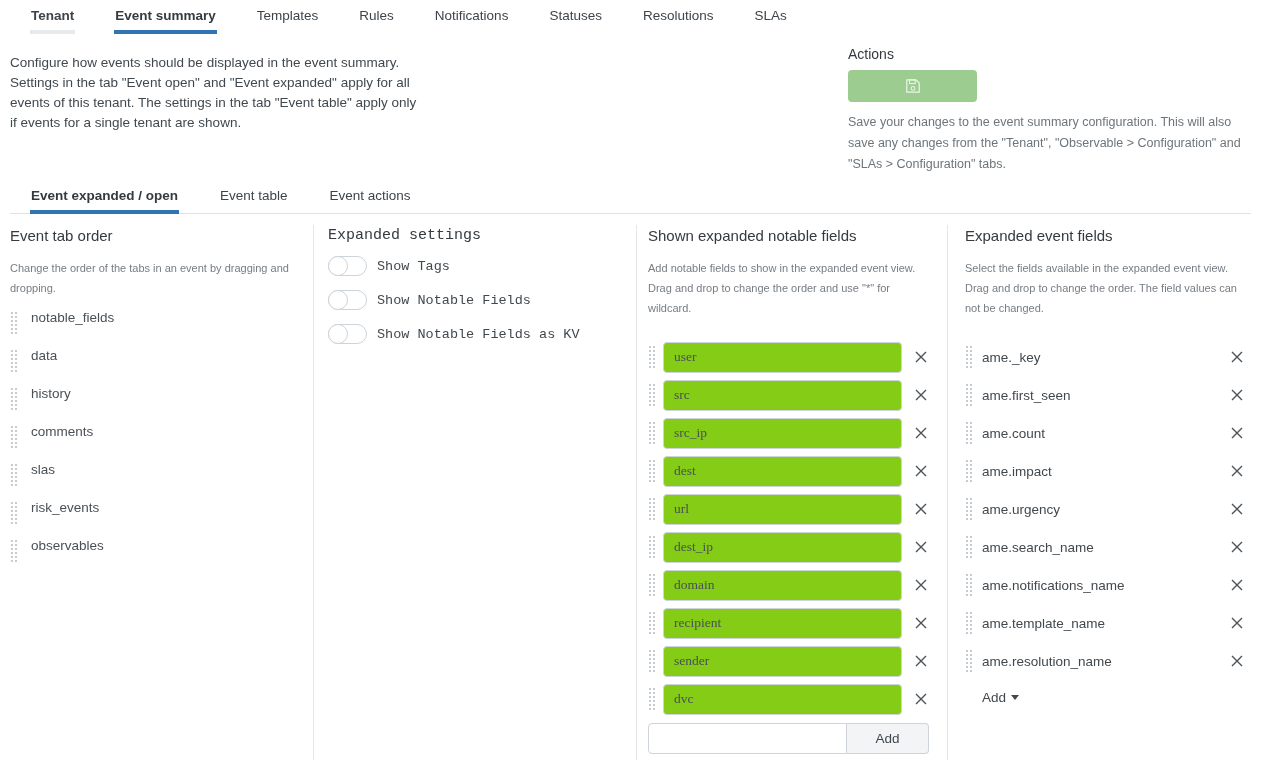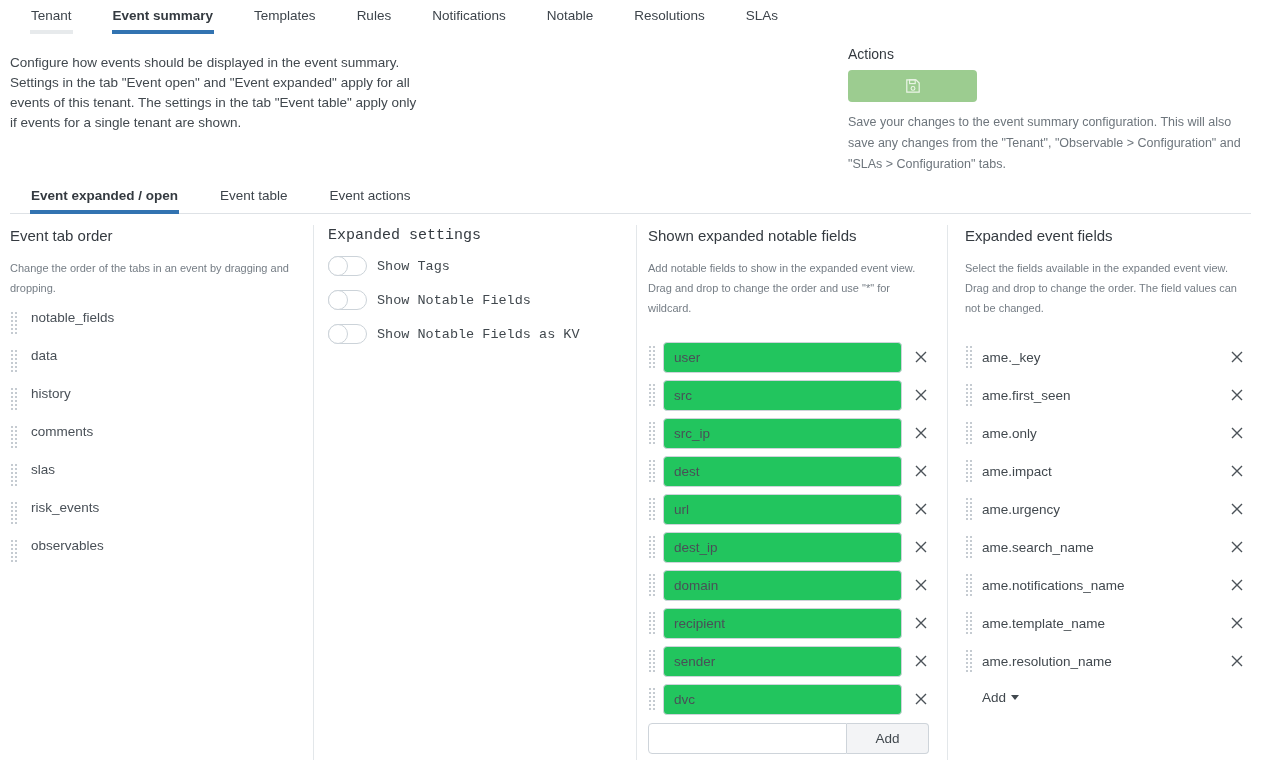--- a/index.html
+++ b/index.html
@@ -12,21 +12,21 @@
     overflow: hidden;
   }
   
   .main-tabs { display:flex; padding-left:30px; height:34px; align-items:flex-end; }
   .main-tab {
     font-size:13.5px; color:#3d444b; padding:9px 1px 7px;
     border-bottom:4px solid transparent; margin-right:39px; cursor:pointer;
     white-space:nowrap;
   }
   .main-tab.active { font-weight:bold; color:#343a40; border-bottom-color:#3273b1; }
-  .main-tab.hovered { border-bottom-color:#e7eaec; }
+  .main-tab.hovered { border-bottom-color:#e7eaec;font-weight:bold; }
 
   
   .intro {
     position:absolute; left:10px; top:53px; width:412px;
     font-size:13.5px; line-height:20px; color:#41484e;
   }
   .actions { position:absolute; left:848px; top:46px; width:405px; }
   .actions-title { font-size:14px; color:#343a40; }
   .save-button {
     margin-top:8px; width:129px; height:32px; background:#9ccc90;
@@ -82,21 +82,21 @@
   }
   .toggle-label { margin-left:10px; font-size:13.5px; color:#41484e; }
 
   
   .field-list { margin-top:20px; }
   .field-row { display:flex; align-items:center; height:38px; }
   .field-row .handle { margin-right:6px; }
   .field-input {
     flex:1; height:31px; border:1px solid #ced4da; border-radius:4px;
     padding:0 10px; font-size:13.5px; color:#495057; outline:none; min-width:0;
-    font-family:Liberation Sans, sans-serif; background:#22c55e;
+    font-family:Liberation Serif, serif; background:#84cc16;
   }
   .x-btn { margin-left:11px; background:none; border:none; cursor:pointer; display:flex; padding:0; }
   .add-group { display:flex; margin-top:5px; height:31px; }
   .add-input {
     width:200px; height:31px; border:1px solid #ced4da; border-radius:4px 0 0 4px;
     padding:0 10px; font-size:13.5px; color:#495057; outline:none; font-family:inherit;
   }
   .add-btn {
     width:85px; height:31px; border:1px solid #ced4da; border-left:none;
     border-radius:0 4px 4px 0; background:#f3f4f6; font-size:13.5px; color:#41484e;
@@ -120,21 +120,21 @@
 </style>
 </head>
 <body>
 
 <nav class="main-tabs">
   <div class="main-tab hovered">Tenant</div>
   <div class="main-tab active">Event summary</div>
   <div class="main-tab">Templates</div>
   <div class="main-tab">Rules</div>
   <div class="main-tab">Notifications</div>
-  <div class="main-tab">Notable</div>
+  <div class="main-tab">Statuses</div>
   <div class="main-tab">Resolutions</div>
   <div class="main-tab">SLAs</div>
 </nav>
 
 <p class="intro">Configure how events should be displayed in the event summary. Settings in the tab "Event open" and "Event expanded" apply for all events of this tenant. The settings in the tab "Event table" apply only if events for a single tenant are shown.</p>
 
 <div class="actions">
   <div class="actions-title">Actions</div>
   <button class="save-button">
     <span style="display:flex;">
@@ -336,21 +336,21 @@
       <span class="handle"></span>
       <span class="label">ame.first_seen</span>
       <button class="x-btn">
           <svg width="16" height="16" viewBox="0 0 16 16">
             <path d="M3 3 L13 13 M13 3 L3 13" stroke="#4b5258" stroke-width="1.4" fill="none"></path>
           </svg>
         </button>
     </div>
     <div class="event-field-row">
       <span class="handle"></span>
-      <span class="label">ame.only</span>
+      <span class="label">ame.count</span>
       <button class="x-btn">
           <svg width="16" height="16" viewBox="0 0 16 16">
             <path d="M3 3 L13 13 M13 3 L3 13" stroke="#4b5258" stroke-width="1.4" fill="none"></path>
           </svg>
         </button>
     </div>
     <div class="event-field-row">
       <span class="handle"></span>
       <span class="label">ame.impact</span>
       <button class="x-btn">

